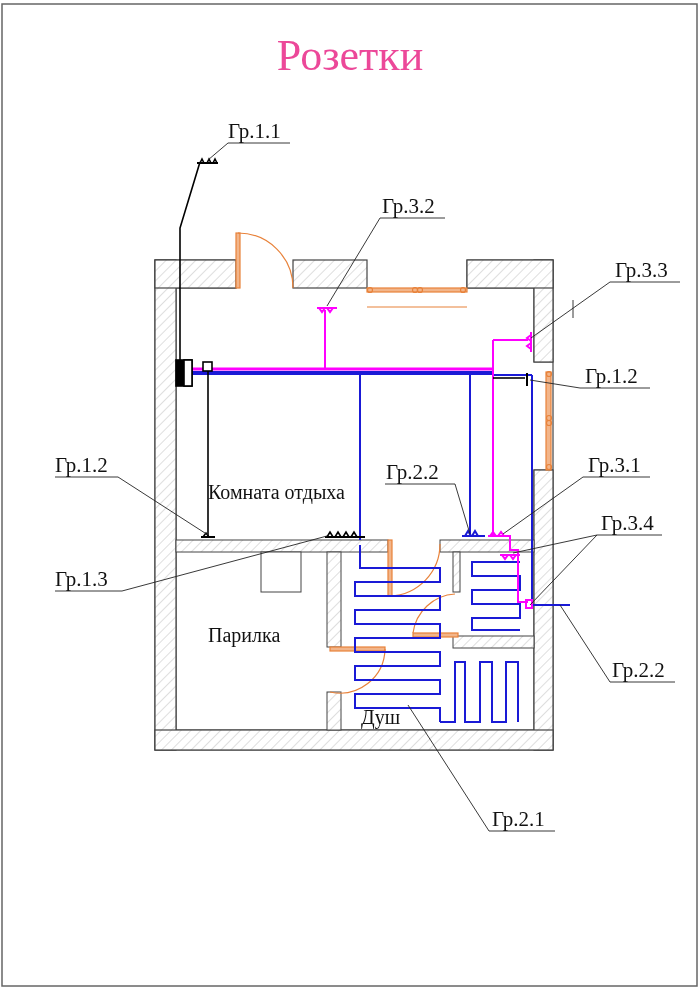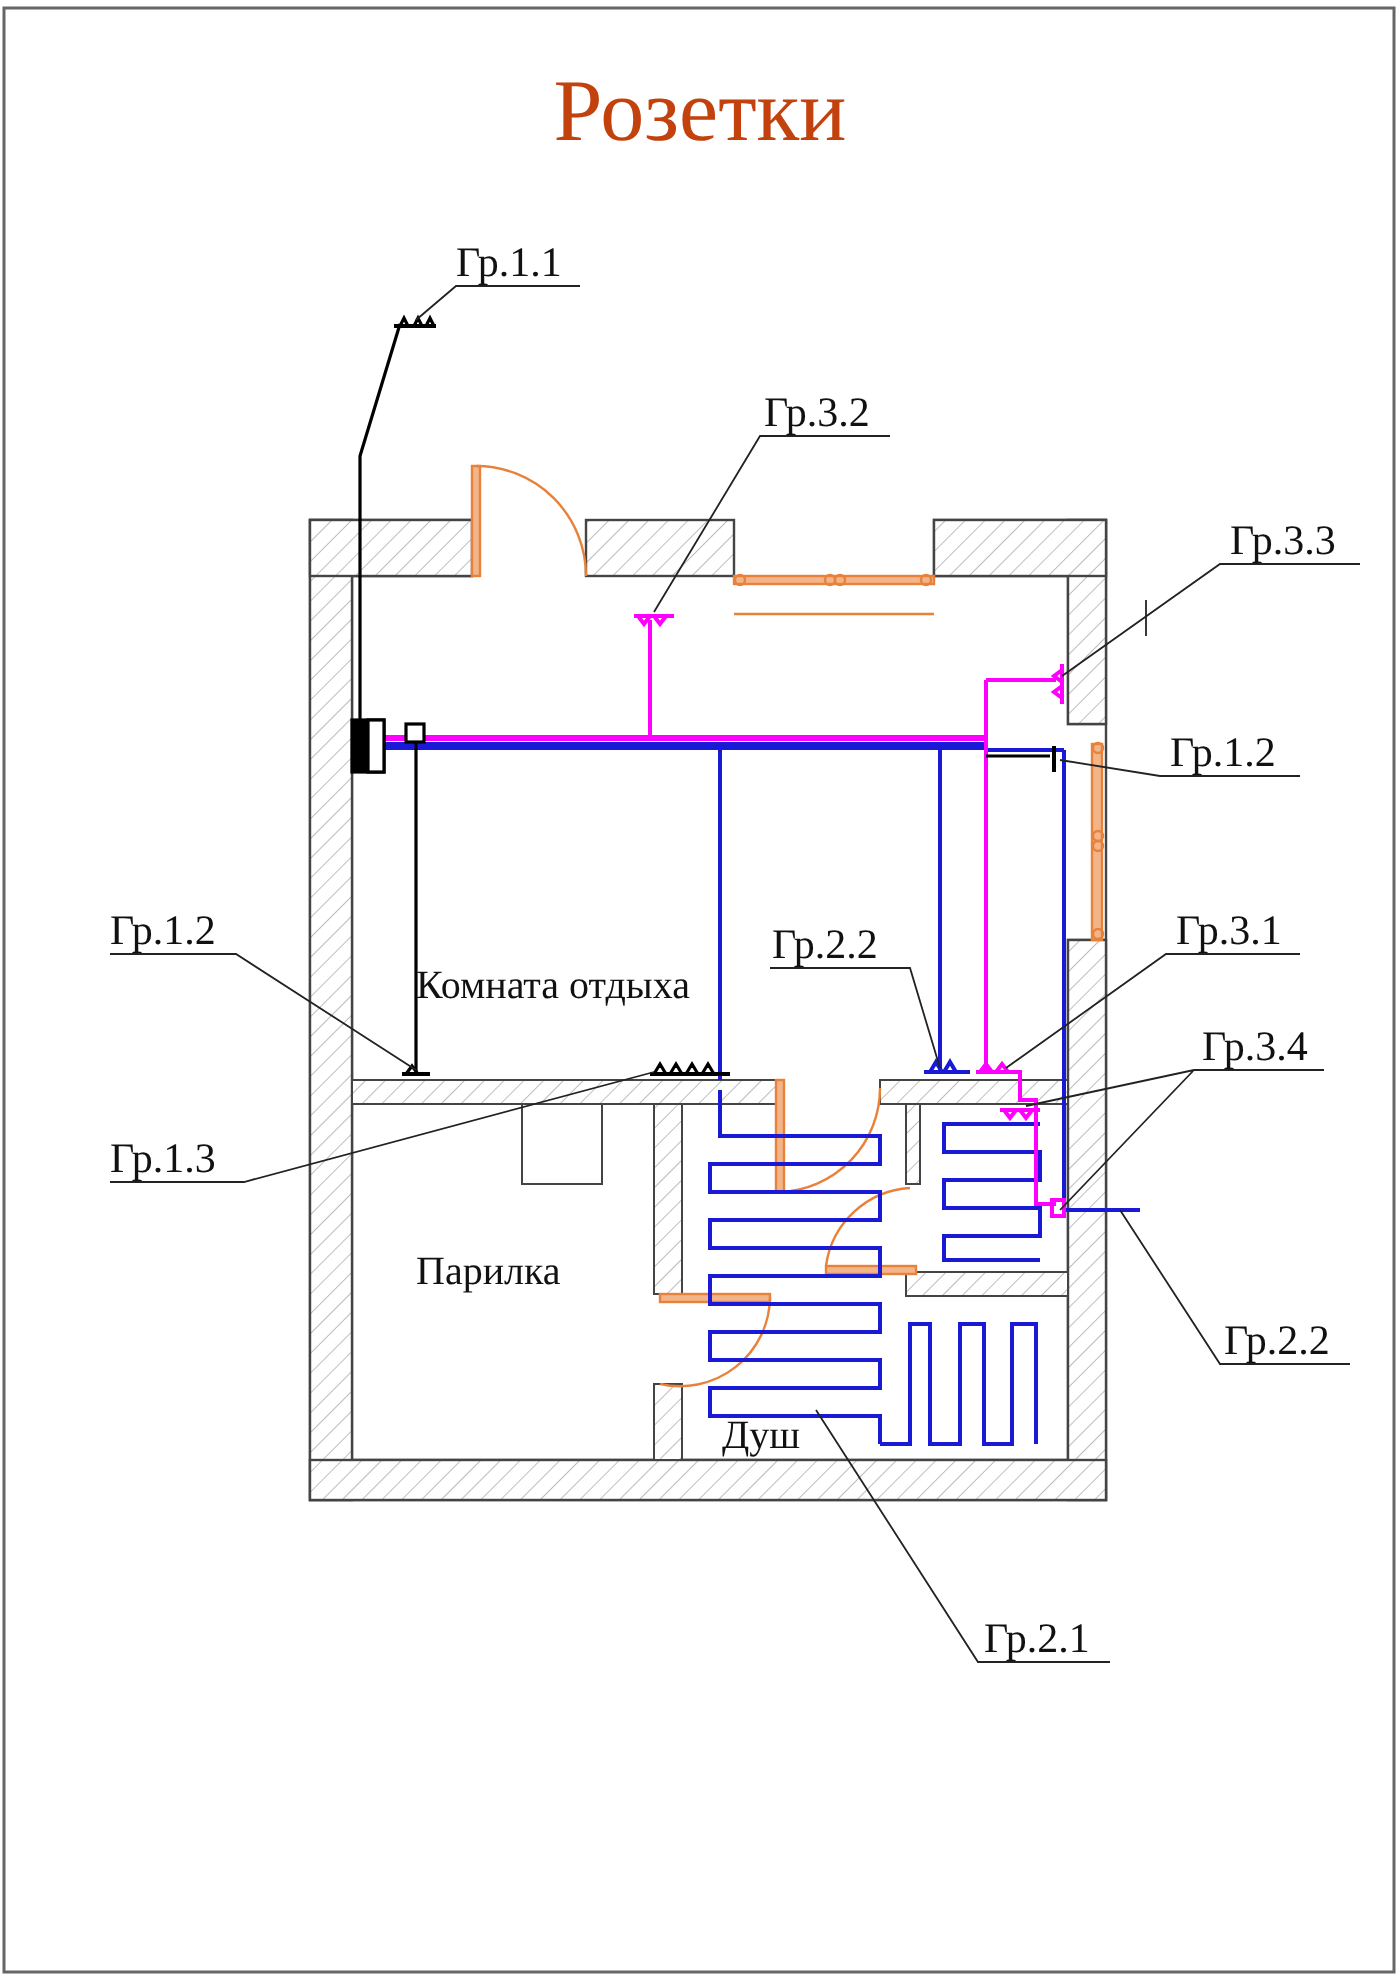--- a/index.html
+++ b/index.html
@@ -1,18 +1,18 @@
 <!DOCTYPE html>
 <html><head>
 <meta charset="utf-8">
 <style>
   html, body { margin:0; padding:0; background:#ffffff; }
   body { width:700px; height:990px; position:relative; overflow:hidden; font-family:"Liberation Serif", "DejaVu Serif", serif; }
   #sheet { position:absolute; left:0; top:0; width:700px; height:990px; }
-  .title { position:absolute; left:0; width:700px; top:30px; text-align:center; font-size:44px; color:#c2410c; font-family:"Liberation Serif", serif; }
+  .title { position:absolute; left:0; width:700px; top:30px; text-align:center; font-size:44px; color:#ec4899; font-family:"Liberation Serif", serif; }
   .lbl { font-family:"Liberation Serif", serif; font-size:21px; fill:#111; }
   .room { font-family:"Liberation Serif", serif; font-size:20px; fill:#111; }
 </style>
 </head>
 <body>
 
 <svg id="sheet" width="700" height="990" viewBox="0 0 700 990" xmlns="http://www.w3.org/2000/svg">
   <defs>
     <pattern id="hatch" patternUnits="userSpaceOnUse" width="7" height="7" patternTransform="rotate(45)">
       <rect width="7" height="7" fill="#ffffff"></rect>

